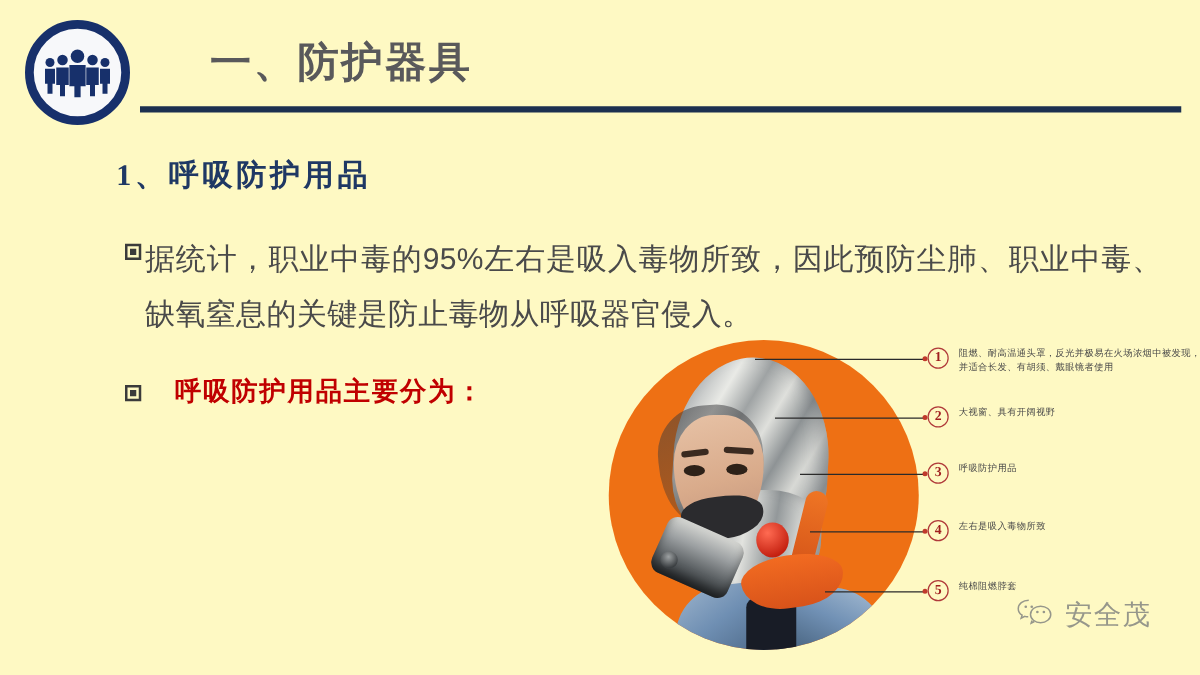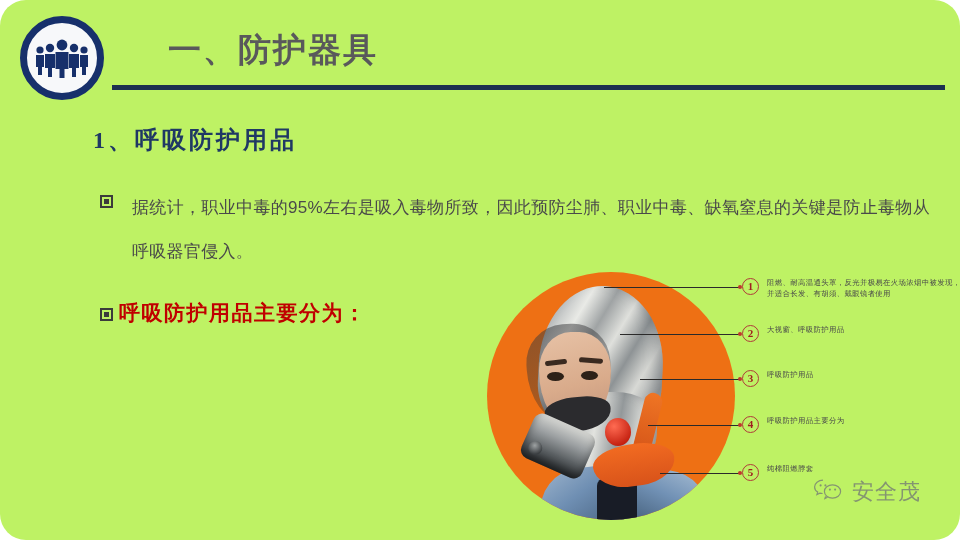--- a/index.html
+++ b/index.html
@@ -11,22 +11,21 @@
     width: 960px;
     height: 540px;
     overflow: hidden;
     font-family: "Liberation Sans", "DejaVu Sans", sans-serif;
     position: relative;
   }
   .slide {
     position: relative;
     width: 960px;
     height: 540px;
-    background: #bef264;
-    border-radius: 26px;
+    background: #fef9c3;
   }
 
   
   .header {
     position: absolute;
     left: 0; top: 0;
     width: 960px;
     height: 110px;
   }
   .logo-badge {
@@ -93,38 +92,38 @@
   }
   .bullet-mark.red { border-color: #3b3b3b; }
 
   .para-block {
     position: absolute;
     left: 100px;
     top: 186px;
     width: 830px;
   }
   .para-text {
-    margin-left: 32px;
-    font-size: 17px;
+    margin-left: 16px;
+    font-size: 24px;
     line-height: 44px;
     color: #4a4a4a;
     letter-spacing: 0.3px;
     text-align: justify;
   }
   .para-block .bullet-mark { position: absolute; left: 0; top: 0; }
 
   .red-block {
     position: absolute;
     left: 100px;
     top: 299px;
     width: 400px;
   }
   .red-block .bullet-mark { position: absolute; left: 0; top: 0; }
   .red-text {
-    margin-left: 19px;
+    margin-left: 40px;
     font-size: 21px;
     font-weight: bold;
     color: #c00000;
     letter-spacing: 1.5px;
     white-space: nowrap;
   }
 
   .sub-list {
     position: absolute;
     left: 140px;
@@ -451,31 +450,31 @@
     <div class="leader" style="left:-40px; top:195px; width:80px;"></div>
     <div class="leader-dot" style="left:38px; top:193px;"></div>
 
     <div class="callout" style="left:42px; top:0px;">
       <div class="callout-num">1</div>
       <div class="callout-text">阻燃、耐高温通头罩，反光并极易在火场浓烟中被发现，并适合长发、有胡须、戴眼镜者使用</div>
     </div>
 
     <div class="callout" style="left:42px; top:47px;">
       <div class="callout-num">2</div>
-      <div class="callout-text">大视窗、呼吸防护用品</div>
+      <div class="callout-text">大视窗、具有开阔视野</div>
     </div>
 
     <div class="callout" style="left:42px; top:92px;">
       <div class="callout-num">3</div>
       <div class="callout-text">呼吸防护用品</div>
     </div>
 
     <div class="callout" style="left:42px; top:138px;">
       <div class="callout-num">4</div>
-      <div class="callout-text">呼吸防护用品主要分为</div>
+      <div class="callout-text">左右是吸入毒物所致</div>
     </div>
 
     <div class="callout" style="left:42px; top:186px;">
       <div class="callout-num">5</div>
       <div class="callout-text">纯棉阻燃脖套</div>
     </div>
   </div>
 
   <div class="watermark">
     <span>

